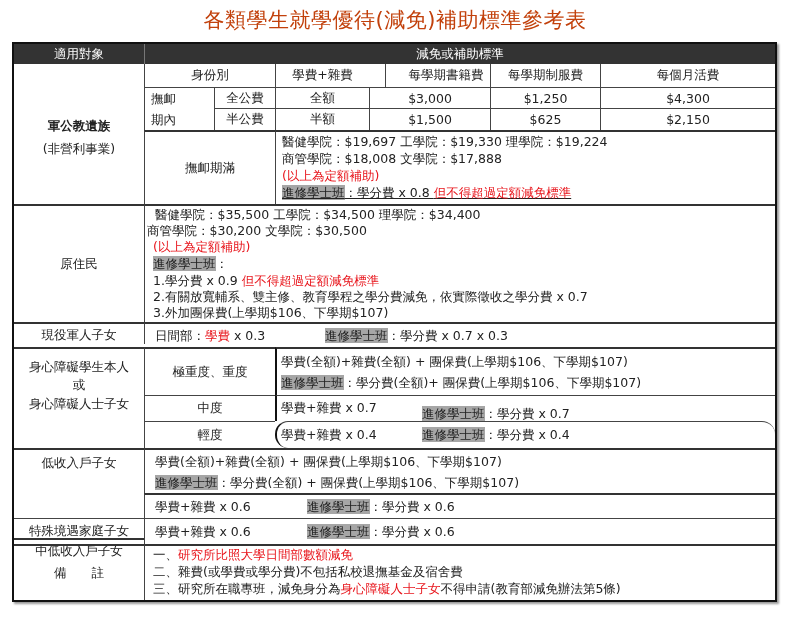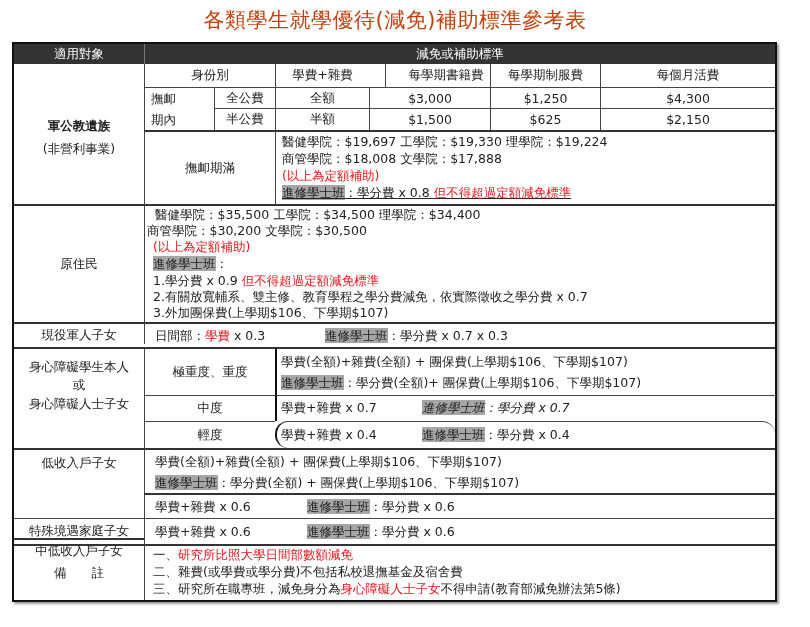--- a/index.html
+++ b/index.html
@@ -105,21 +105,21 @@
 <div class="abs bt2 bl2" style="left:275px;top:347px;width:500px;height:48px;">
   <div class="abs txt" style="left:4px;top:5px;">學費(全額)+雜費(全額) + 團保費(上學期$106、下學期$107)</div>
   <div class="abs txt" style="left:4px;top:26px;">
     <span class="hl">進修學士班</span><span>：學分費(全額)+ 團保費(上學期$106、下學期$107)</span>
   </div>
 </div>
 
 <div class="abs cell bt bl" style="left:144px;top:395px;width:131px;height:26px;font-family:Liberation Mono, monospace;">中度</div>
 <div class="abs bt bl2" style="left:275px;top:395px;width:500px;height:26px;">
   <div class="abs txt" style="left:4px;top:4px;">學費+雜費 x 0.7</div>
-  <div class="abs txt" style="left:145px;top:4px;font-style:italic;">
+  <div class="abs txt" style="left:145px;top:10px;">
     <span class="hl">進修學士班</span><span>：學分費 x 0.7</span>
   </div>
 </div>
 
 <div class="abs cell bt bl" style="left:144px;top:421px;width:131px;height:27px;">輕度</div>
 <div class="abs bt bl2" style="left:275px;top:421px;width:500px;height:27px;border-radius:13px;">
   <div class="abs txt" style="left:4px;top:5px;">學費+雜費 x 0.4</div>
   <div class="abs txt" style="left:145px;top:5px;">
     <span class="hl">進修學士班</span><span>：學分費 x 0.4</span>
   </div>

